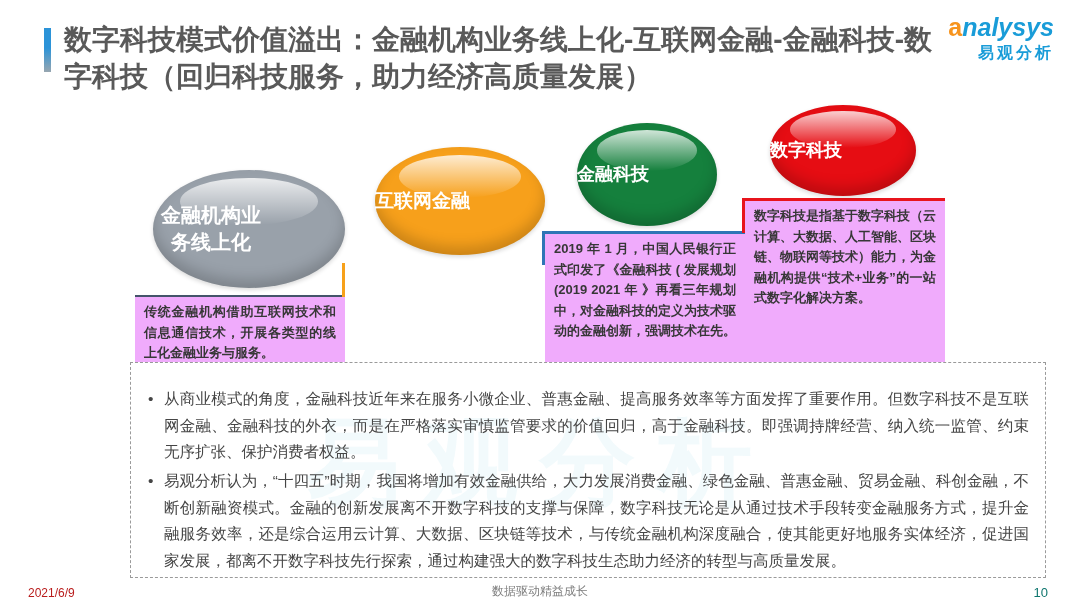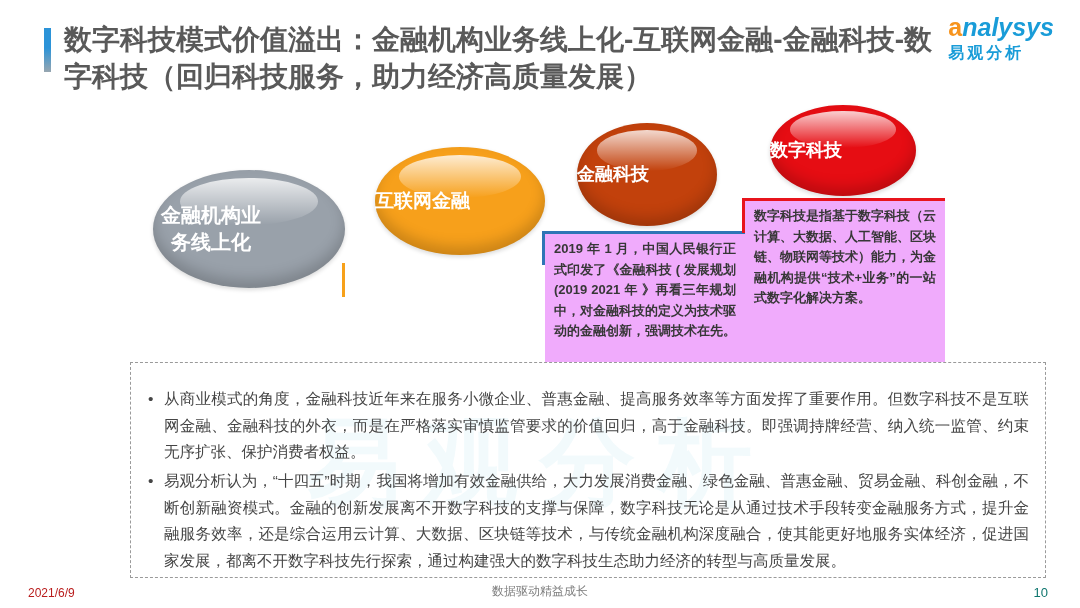--- a/index.html
+++ b/index.html
@@ -6,21 +6,21 @@
   .slide{position:relative;width:1080px;height:608px;background:#ffffff;
     font-family:"Liberation Sans",sans-serif;overflow:hidden;}
 
   
   .title-wrap{position:absolute;left:44px;top:22px;width:900px;display:flex;}
   .title-bar{flex:0 0 7px;height:44px;margin-top:6px;margin-right:13px;
     background:linear-gradient(#2b93d8 0%,#2b93d8 45%,#97a6b0 100%);}
   .title-text{font-size:28px;font-weight:bold;color:#595959;line-height:1.32;width:872px;}
 
   
-  .logo{position:absolute;right:26px;top:14px;text-align:left;line-height:1.1;}
+  .logo{position:absolute;right:26px;top:14px;text-align:right;line-height:1.1;}
   .logo-en{font-size:25px;font-weight:bold;font-style:italic;color:#199cd8;}
   .logo-a{color:#f7941d;font-style:normal;}
   .logo-cn{font-size:16px;font-weight:bold;color:#199cd8;letter-spacing:3px;margin-top:2px;}
 
   
   .watermark{position:absolute;left:50%;top:400px;transform:translateX(-50%);
     font-size:95px;font-weight:bold;letter-spacing:22px;white-space:nowrap;
     color:rgba(40,170,200,0.06);pointer-events:none;}
 
   
@@ -38,21 +38,21 @@
   
   .ellipse{position:absolute;border-radius:50%;display:flex;align-items:center;
     justify-content:flex-start;text-align:center;color:#fff;font-weight:bold;
     box-shadow:inset 0 -8px 14px rgba(0,0,0,.18), 0 2px 4px rgba(0,0,0,.15);}
   .ellipse::before{content:"";position:absolute;left:14%;top:7%;width:72%;height:40%;
     border-radius:50%;background:linear-gradient(rgba(255,255,255,.8),rgba(255,255,255,0));}
   .ellipse span{position:relative;z-index:2;line-height:1.35;}
   .e1{left:153px;top:170px;width:192px;height:118px;background:#99a1aa;font-size:20px;}
   .e1 span{max-width:116px;}
   .e2{left:375px;top:147px;width:170px;height:108px;background:#f7a01b;font-size:19px;}
-  .e3{left:577px;top:123px;width:140px;height:103px;background:#c2410c;font-size:18px;}
+  .e3{left:577px;top:123px;width:140px;height:103px;background:#15803d;font-size:18px;}
   .e4{left:770px;top:105px;width:146px;height:91px;background:#e60d13;font-size:18px;}
 
   
   .analysis-box{position:absolute;left:130px;top:362px;width:916px;height:216px;
     border:1px dashed #9a9a9a;box-sizing:border-box;}
   .analysis-box ul{margin:23px 16px 0 14px;padding:0;list-style:none;}
   .analysis-box li{position:relative;font-size:15.5px;line-height:1.72;color:#454545;
     text-align:justify;padding-left:19px;margin-bottom:2px;}
   .analysis-box li::before{content:"•";position:absolute;left:3px;top:0;color:#454545;}
 
@@ -72,20 +72,23 @@
     <div class="title-text">数字科技模式价值溢出：金融机构业务线上化-互联网金融-金融科技-数字科技（回归科技服务，助力经济高质量发展）</div>
   </div>
 
   <div class="logo">
     <div class="logo-en"><span class="logo-a">a</span><span>nalysys</span></div>
     <div class="logo-cn">易观分析</div>
   </div>
 
   <div class="watermark">易观分析</div>
 
+  <div class="step step1">
+    <div class="desc">传统金融机构借助互联网技术和信息通信技术，开展各类型的线上化金融业务与服务。</div>
+  </div>
   <div class="riser riser2"></div>
   <div class="riser riser3"></div>
   <div class="step step3">
     <div class="desc">2019 年 1 月，中国人民银行正式印发了《金融科技 ( 发展规划 (2019 2021 年 》再看三年规划中，对金融科技的定义为技术驱动的金融创新，强调技术在先。</div>
   </div>
   <div class="riser riser4"></div>
   <div class="step step4">
     <div class="desc">数字科技是指基于数字科技（云计算、大数据、人工智能、区块链、物联网等技术）能力，为金融机构提供“技术+业务”的一站式数字化解决方案。</div>
   </div>
 

